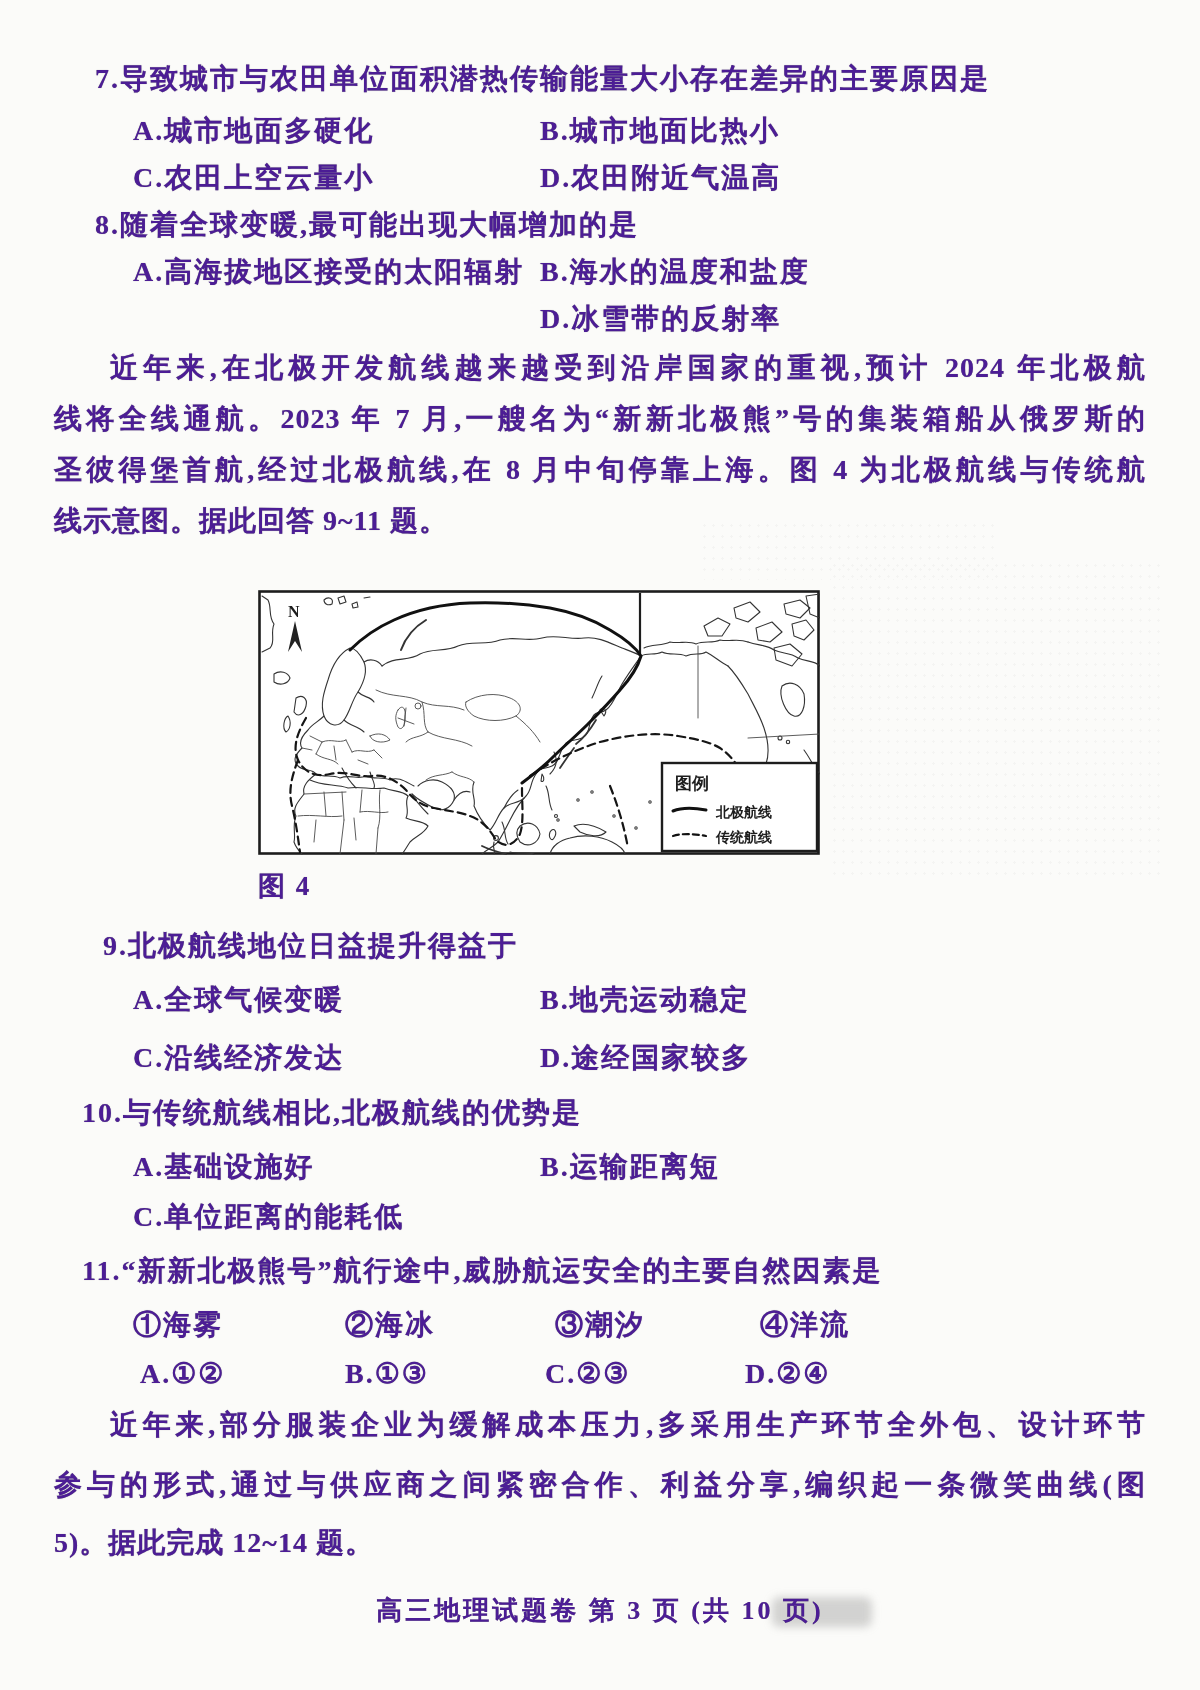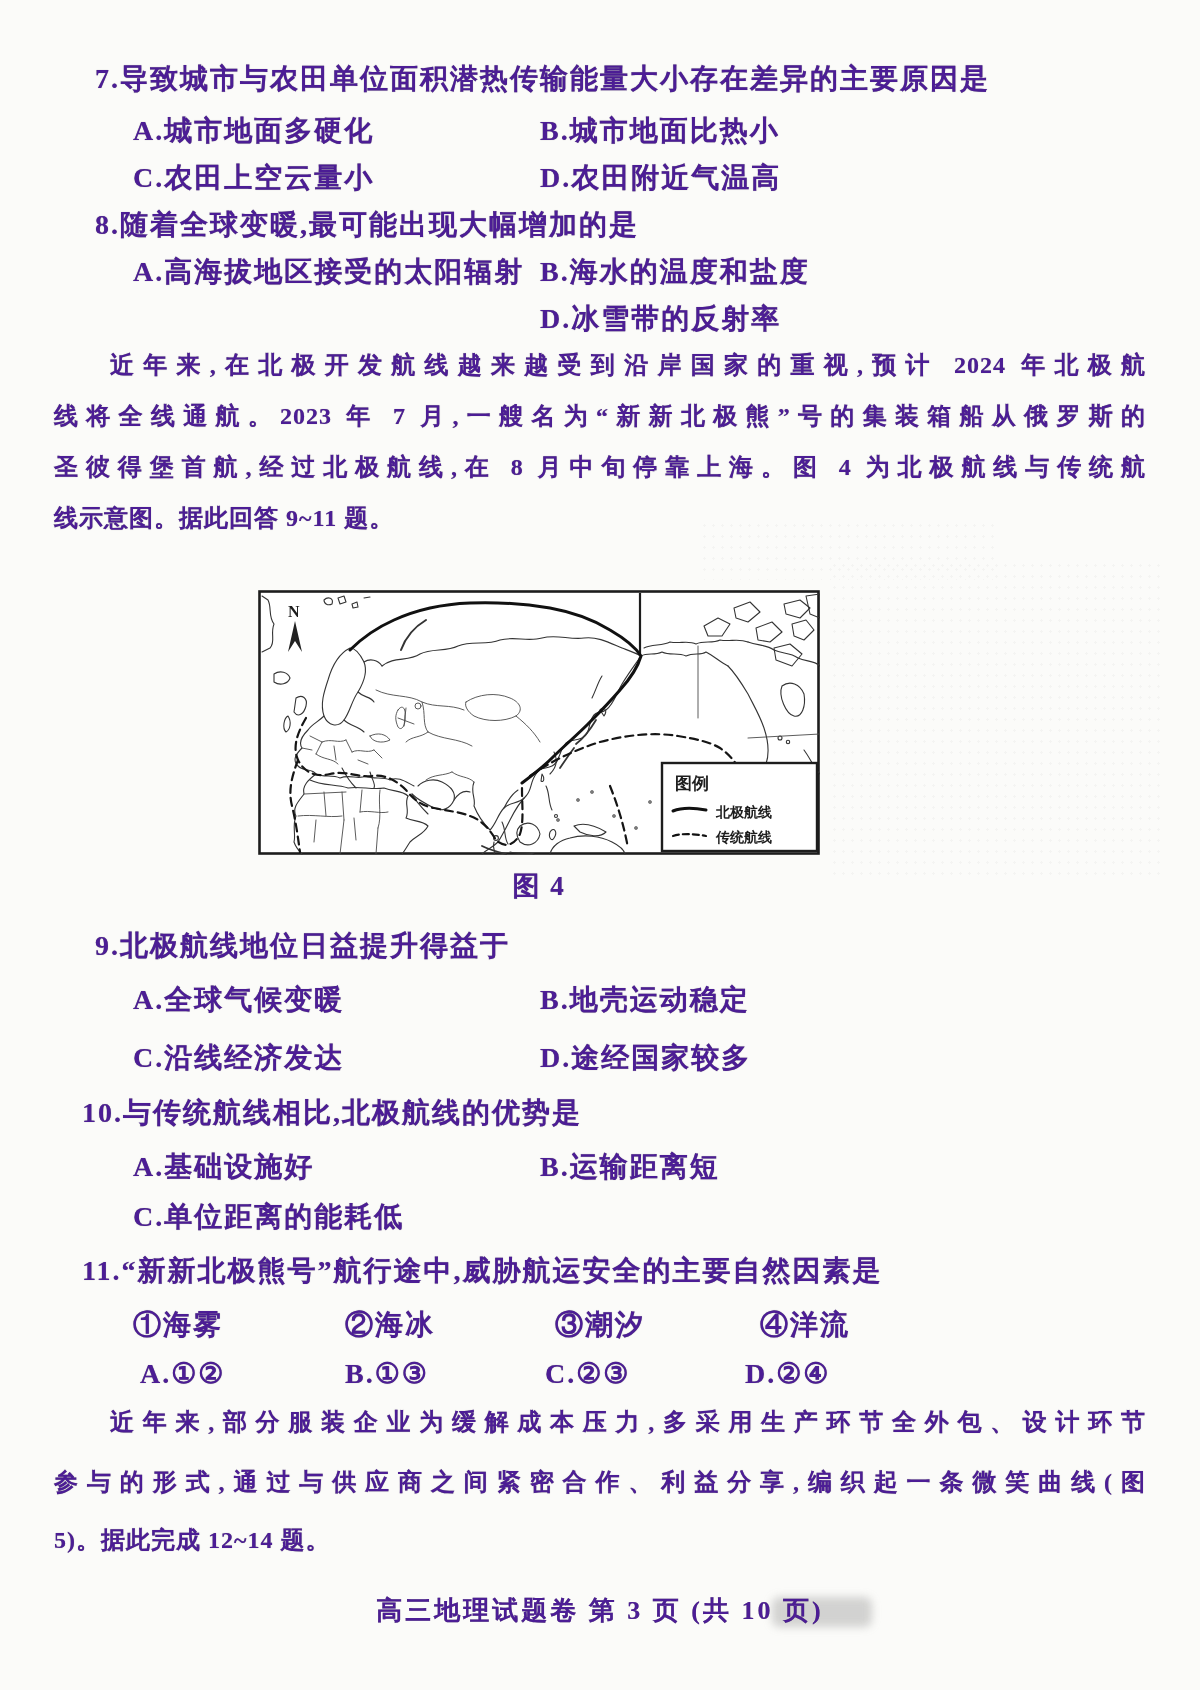--- a/index.html
+++ b/index.html
@@ -6,28 +6,28 @@
   .page{
     position:relative;width:1200px;height:1690px;margin:0 auto;
     background:#fbfbf9;overflow:hidden;
     font-family:"Liberation Serif","DejaVu Serif",serif;color:#4c1d95;
   }
   .t{
     position:absolute;font-size:28px;font-weight:600;letter-spacing:2px;
     white-space:nowrap;text-shadow:0 0 .7px rgba(25,25,25,.55);
   }
   .pline{
-    position:absolute;left:54px;width:1092px;font-size:24px;font-weight:600;
+    position:absolute;left:54px;width:1092px;font-size:28px;font-weight:600;
     letter-spacing:1px;text-align:justify;text-align-last:justify;
     text-shadow:0 0 .7px rgba(25,25,25,.55);
   }
   .pline.short{text-align-last:left;}
   .indent{text-indent:56px;}
   .caption{
-    position:absolute;left:258px;top:868px;width:562px;text-align:center;
+    position:absolute;left:258px;top:868px;width:562px;
     font-size:27px;font-weight:600;letter-spacing:2px;
     text-shadow:0 0 .7px rgba(25,25,25,.55);
   }
   .footer{
     position:absolute;left:0;top:1593px;width:1200px;text-align:center;
     font-size:26px;font-weight:600;letter-spacing:3px;
     text-shadow:0 0 .6px rgba(25,25,25,.5);
   }
   .mapwrap{position:absolute;left:258px;top:590px;width:562px;height:265px;}
   .smudge{position:absolute;background:rgba(115,115,115,.30);filter:blur(4px);border-radius:8px;}
@@ -189,21 +189,21 @@
         <path d="M415,221 C425,217 437,218 448,220" stroke="#111111" stroke-width="3" fill="none" stroke-linecap="round"></path>
         <text x="458" y="227" font-size="14">北极航线</text>
         <path d="M415,246 C425,243 437,244 448,246" stroke="#111111" stroke-width="2.2" fill="none" stroke-dasharray="6 4" stroke-linecap="round"></path>
         <text x="458" y="252" font-size="14">传统航线</text>
       </g>
     </svg>
   </div>
 
   <div class="caption">图 4</div>
 
-  <div class="t" style="left:95px;top:927px">9.北极航线地位日益提升得益于</div>
+  <div class="t" style="left:103px;top:927px">9.北极航线地位日益提升得益于</div>
   <div class="t" style="left:133px;top:981px">A.全球气候变暖</div>
   <div class="t" style="left:540px;top:981px">B.地壳运动稳定</div>
   <div class="t" style="left:133px;top:1039px">C.沿线经济发达</div>
   <div class="t" style="left:540px;top:1039px">D.途经国家较多</div>
 
   <div class="t" style="left:82px;top:1094px">10.与传统航线相比,北极航线的优势是</div>
   <div class="t" style="left:133px;top:1148px">A.基础设施好</div>
   <div class="t" style="left:540px;top:1148px">B.运输距离短</div>
   <div class="t" style="left:133px;top:1198px">C.单位距离的能耗低</div>
 

